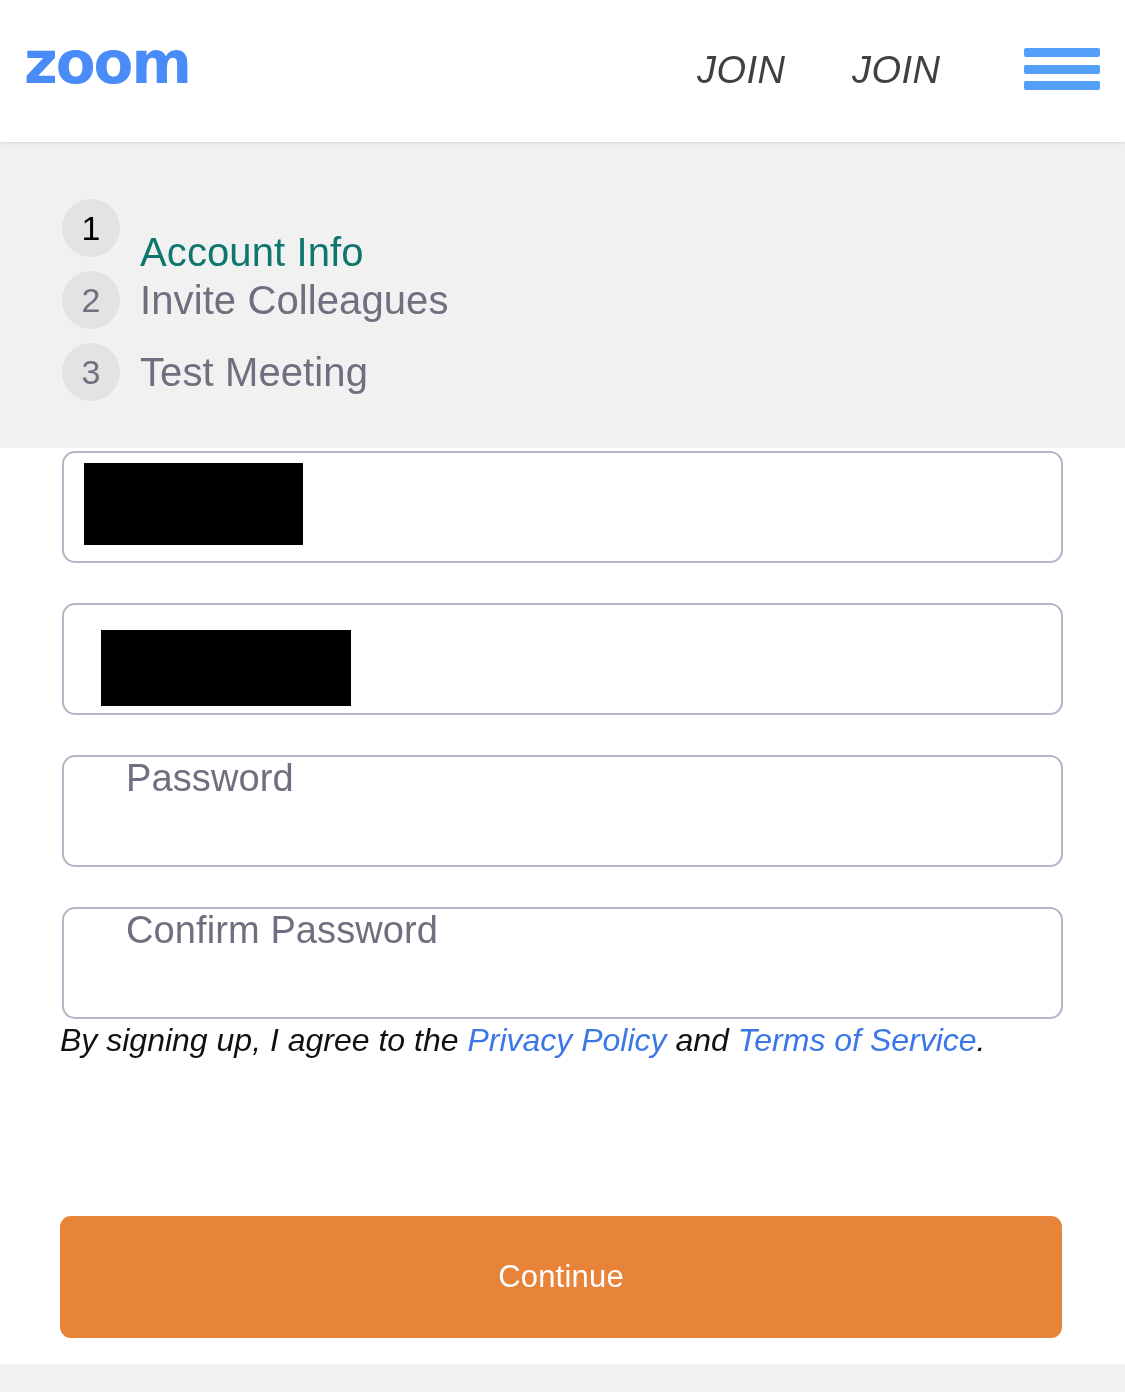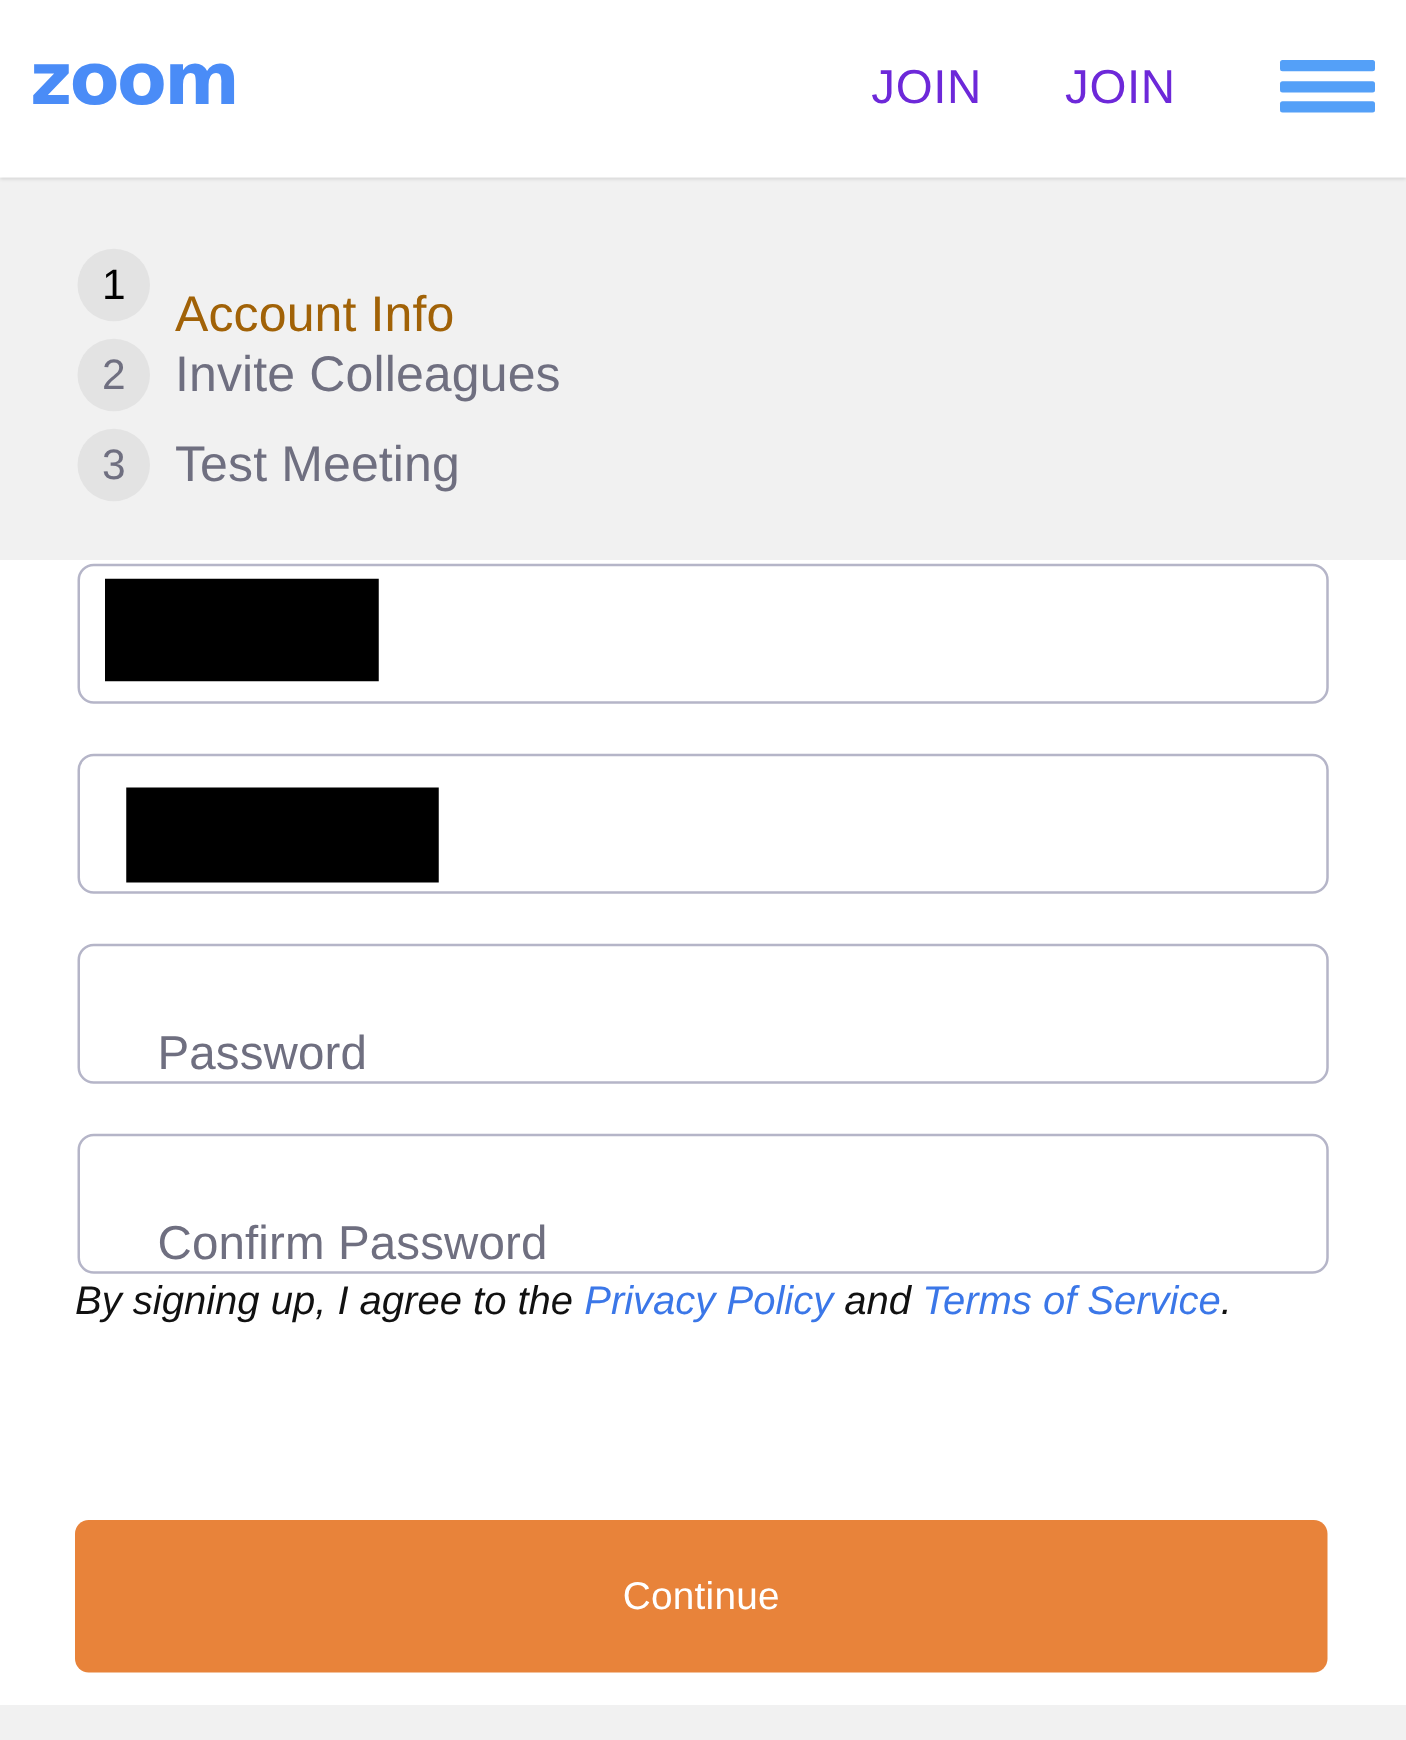--- a/index.html
+++ b/index.html
@@ -37,23 +37,24 @@
     line-height: 90px;
     user-select: none;
   }
   .nav-link {
     position: absolute;
     top: 47px;
     font-family: "Liberation Sans", sans-serif;
     font-size: 38px;
     font-weight: 400;
     letter-spacing: 0.5px;
-    color: #6d28d9;
+    color: #404040;
     text-decoration: none;
     line-height: 46px;
+    font-style: italic;
   }
   .nav-join { left: 697px; }
   .nav-host { left: 852px; }
 
   .hamburger {
     position: absolute;
     left: 1024px;
     top: 48px;
     width: 76px;
     height: 42px;
@@ -97,42 +98,42 @@
     justify-content: center;
     font-size: 34px;
     flex: 0 0 auto;
   }
   .step-label {
     margin-left: 20px;
     font-size: 40px;
     letter-spacing: 0.1px;
   }
   .step-active .step-circle { color: #000000; }
-  .step-active .step-label  { color: #a16207; margin-top: 48px; }
+  .step-active .step-label  { color: #0f766e; margin-top: 48px; }
   .step-inactive .step-circle { color: #6F6F80; }
   .step-inactive .step-label  { color: #6F6F80; }
 
   
   .form {
     position: absolute;
     top: 451px;
     left: 0;
     width: 1125px;
     z-index: 1;
   }
   .field {
     position: relative;
     margin: 0 62px 40px 62px;
     height: 112px;
     border: 2px solid #B5B5C8;
     border-radius: 13px;
     background: #ffffff;
     box-sizing: border-box;
     display: flex;
-    align-items: flex-end;
+    align-items: flex-start;
   }
   .field-text {
     padding-left: 62px;
     font-size: 38px;
     color: #6F6F80;
     letter-spacing: 0.1px;
   }
   .redaction {
     position: absolute;
     background: #000000;

